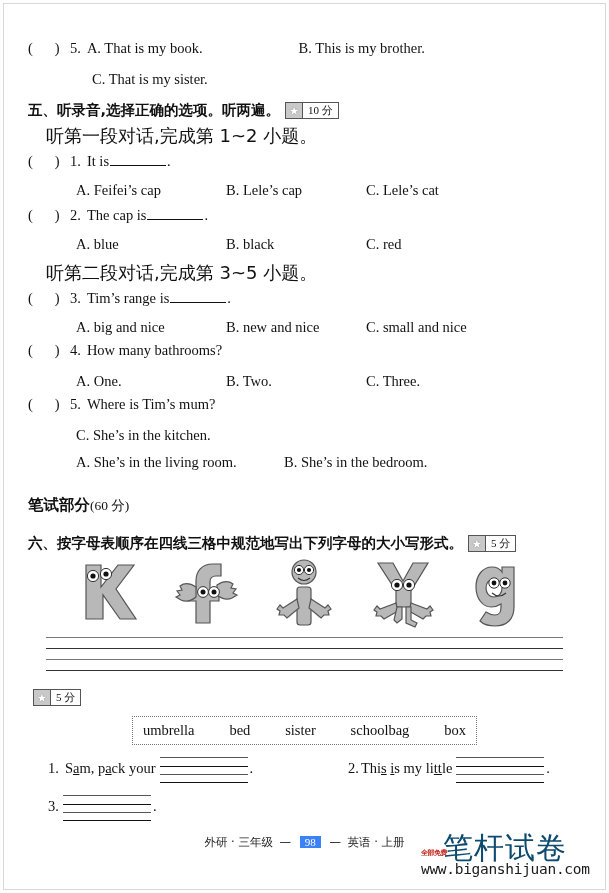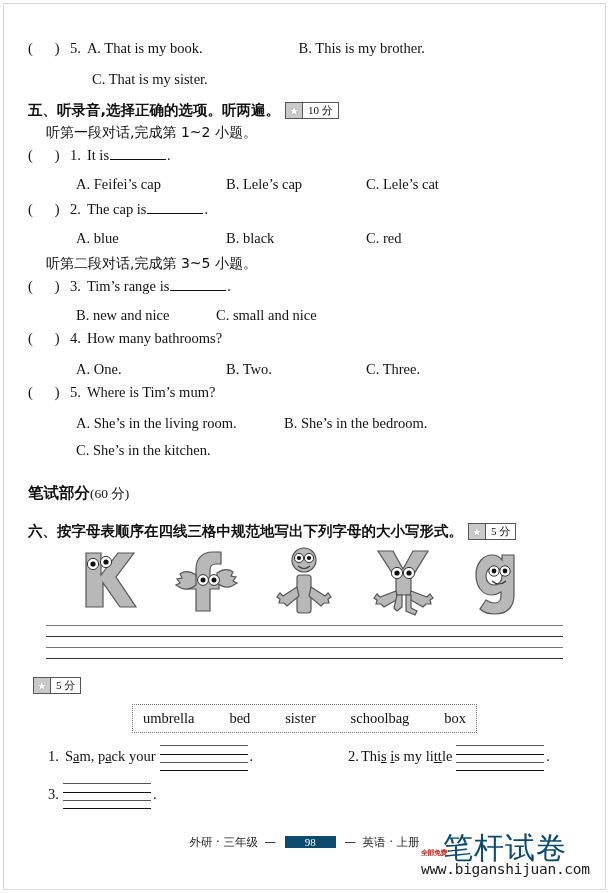--- a/index.html
+++ b/index.html
@@ -43,21 +43,21 @@
   .badge .star {
     width:17px; display:flex; align-items:center; justify-content:center;
     background:#c9c9c9; color:#ffffff; font-size:12px; line-height:1;
     border-right:1px solid #555; text-shadow:0 0 1px #555;
   }
   .badge .val {
     padding:0 5px; font-family:"Liberation Serif","DejaVu Serif",serif;
     font-size:11px; display:flex; align-items:center; color:#111;
   }
 
-  .sub-instr { font-family:"DejaVu Sans","Liberation Sans",sans-serif; font-size:14px; padding-left:18px; margin:4px 0 3px 0; }
+  .sub-instr { font-family:"DejaVu Sans","Liberation Sans",sans-serif; font-size:18px; padding-left:18px; margin:4px 0 3px 0; }
 
   
   .part-title { text-align:left; margin:20px 0 18px 0; }
   .part-title .zh { font-family:"DejaVu Sans","Liberation Sans",sans-serif; font-size:15.5px; font-weight:bold; }
   .part-title .sc { font-family:"Liberation Serif","DejaVu Serif",serif; font-size:13.5px; }
 
   
   .letters-row { display:flex; justify-content:space-around; align-items:flex-end;
                  padding:6px 30px 0 30px; height:72px; }
   .letter-fig { width:84px; height:70px; position:relative; }
@@ -90,21 +90,21 @@
 
   
   .footer {
     position:absolute; left:0; right:0; bottom:14px; height:62px;
   }
   .foot-center {
     position:absolute; left:0; right:0; top:18px; text-align:center;
     font-family:"DejaVu Sans","Liberation Sans",sans-serif; font-size:11.5px; color:#222;
   }
   .foot-center .pg {
-    display:inline-block; background:#0c4a6e; color:#fff; padding:0 20px;
+    display:inline-block; background:#3b82f6; color:#fff; padding:0 5px;
     font-family:"Liberation Serif","DejaVu Serif",serif; font-size:11px; margin:0 2px;
   }
   .watermark { position:absolute; right:8px; bottom:2px; text-align:left; width:180px; }
   .watermark .wm-top { position:relative; height:34px; }
   .watermark .wm-free {
     position:absolute; left:0; bottom:1px; color:#c02a1e; font-size:7px; font-weight:bold;
     font-family:"DejaVu Sans","Liberation Sans",sans-serif; letter-spacing:-0.5px;
   }
   .watermark .wm-name {
     position:absolute; left:22px; bottom:-4px; font-size:30px; line-height:1;
@@ -179,20 +179,21 @@
   <div class="q-row">
     <span class="paren">
       <span class="lp">(</span><span>)</span>
     </span>
     <span class="stem">3.</span>
     <span class="stem" style="margin-left:6px;">Tim’s range is</span>
     <span class="blank-inline"></span>
     <span class="stem">.</span>
   </div>
   <div class="opt-row">
+    <span class="opt" style="width:150px;">A. big and nice</span>
     <span class="opt" style="width:140px;">B. new and nice</span>
     <span class="opt">C. small and nice</span>
   </div>
 
   <div class="q-row">
     <span class="paren">
       <span class="lp">(</span><span>)</span>
     </span>
     <span class="stem">4.</span>
     <span class="stem" style="margin-left:6px;">How many bathrooms?</span>
@@ -204,25 +205,25 @@
   </div>
 
   <div class="q-row">
     <span class="paren">
       <span class="lp">(</span><span>)</span>
     </span>
     <span class="stem">5.</span>
     <span class="stem" style="margin-left:6px;">Where is Tim’s mum?</span>
   </div>
   <div class="opt-row">
+    <span class="opt">C. She’s in the kitchen.</span>
+  </div>
+  <div class="opt-row">
     <span class="opt" style="width:208px;">A. She’s in the living room.</span>
     <span class="opt">B. She’s in the bedroom.</span>
-  </div>
-  <div class="opt-row">
-    <span class="opt">C. She’s in the kitchen.</span>
   </div>
 
   <div class="part-title">
     <span class="zh">笔试部分</span><span class="sc">(60 分)</span>
   </div>
 
   <div class="sec-head">
     <span class="txt">六、按字母表顺序在四线三格中规范地写出下列字母的大小写形式。</span>
     <span class="badge">
       <span class="star">★</span>

